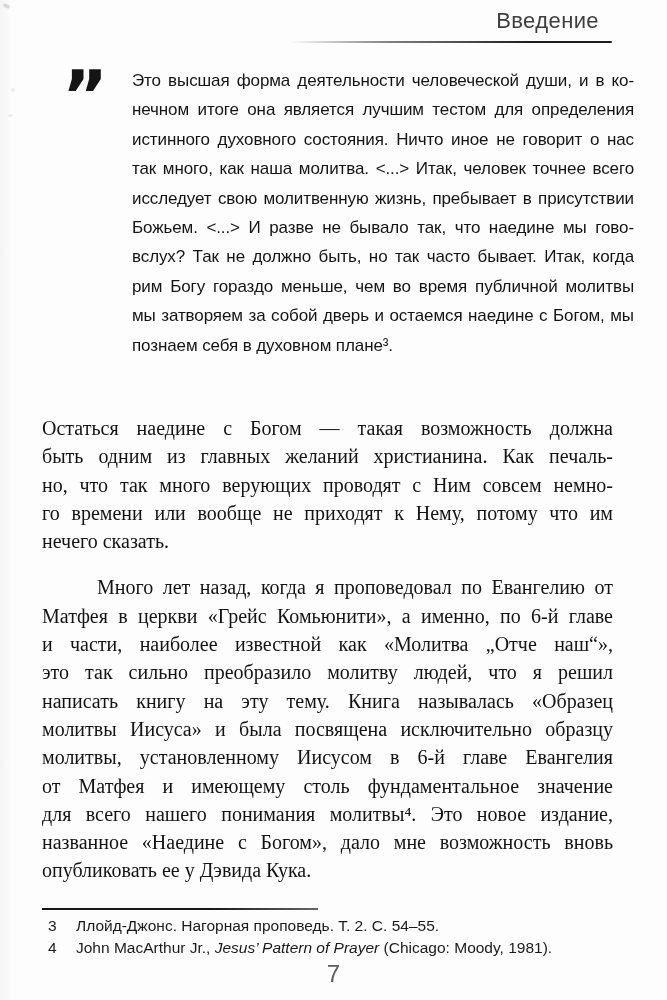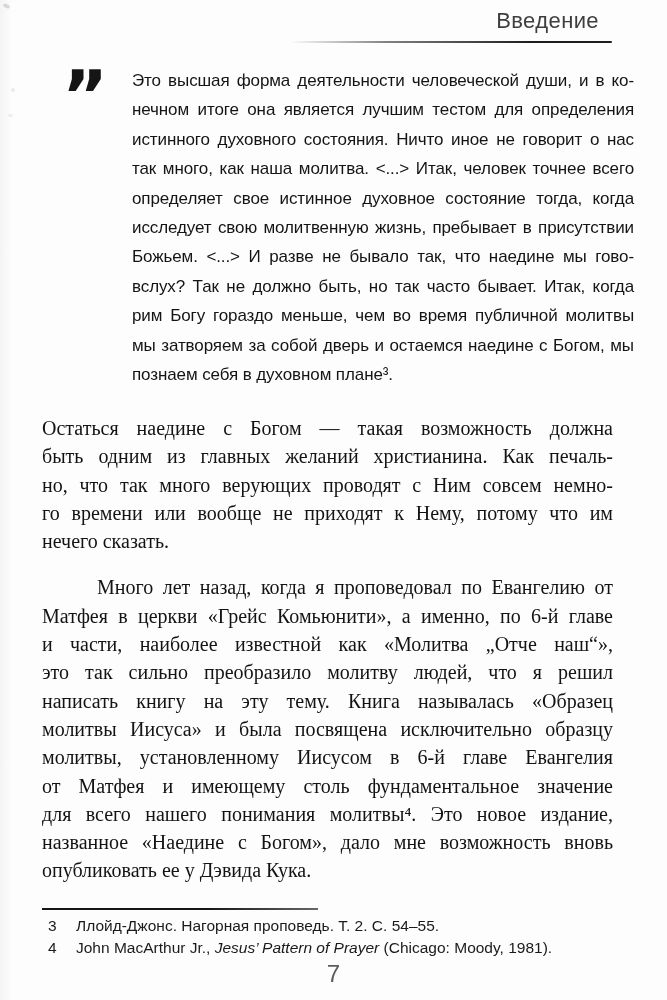--- a/index.html
+++ b/index.html
@@ -78,21 +78,20 @@
 
   <span class="header-title">Введение</span>
   <div class="header-rule"></div>
 
   <div class="quote-mark">”</div>
   <div class="quote-block">
       <div class="tline">Это высшая форма деятельности человеческой души, и в ко-</div>
       <div class="tline">нечном итоге она является лучшим тестом для определения</div>
       <div class="tline">истинного духовного состояния. Ничто иное не говорит о нас</div>
       <div class="tline">так много, как наша молитва. &lt;...&gt; Итак, человек точнее всего</div>
-      <div class="tline">определяет свое истинное духовное состояние тогда, когда</div>
       <div class="tline">исследует свою молитвенную жизнь, пребывает в присутствии</div>
       <div class="tline">Божьем. &lt;...&gt; И разве не бывало так, что наедине мы гово-</div>
       <div class="tline">вслух? Так не должно быть, но так часто бывает. Итак, когда</div>
       <div class="tline">рим Богу гораздо меньше, чем во время публичной молитвы</div>
       <div class="tline">мы затворяем за собой дверь и остаемся наедине с Богом, мы</div>
       <div class="tline tline-last">познаем себя в духовном плане³.</div>
     </div>
 
   <div class="body-text">
     <div class="para">

